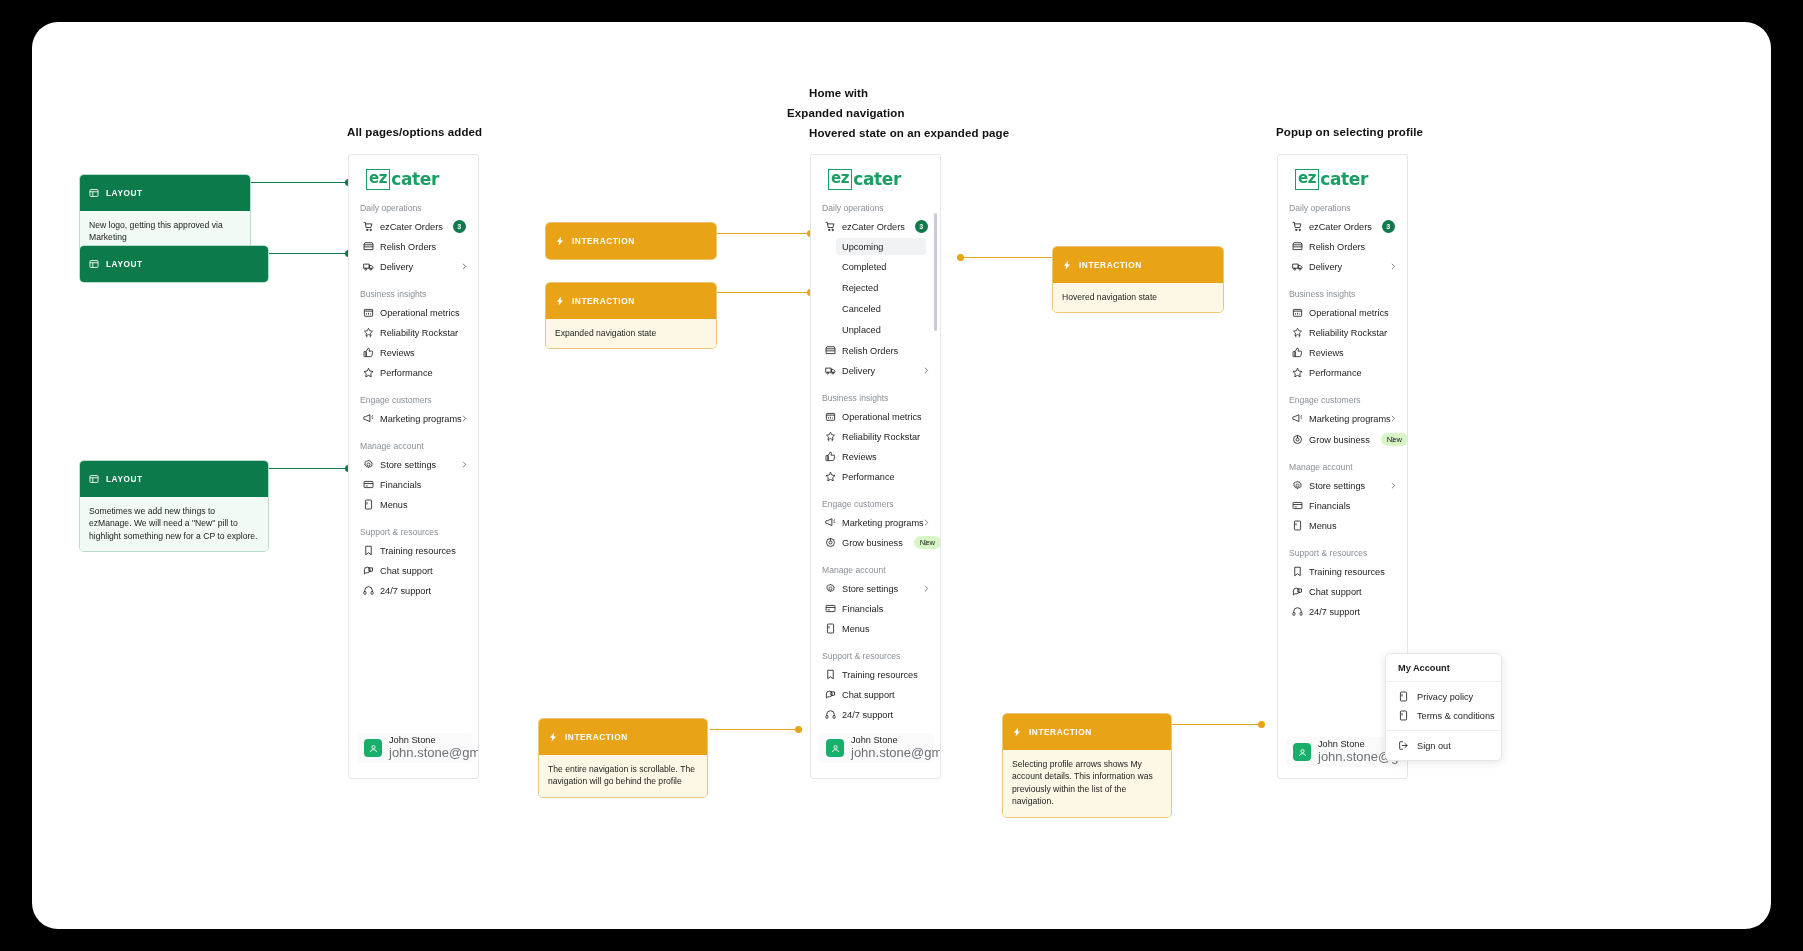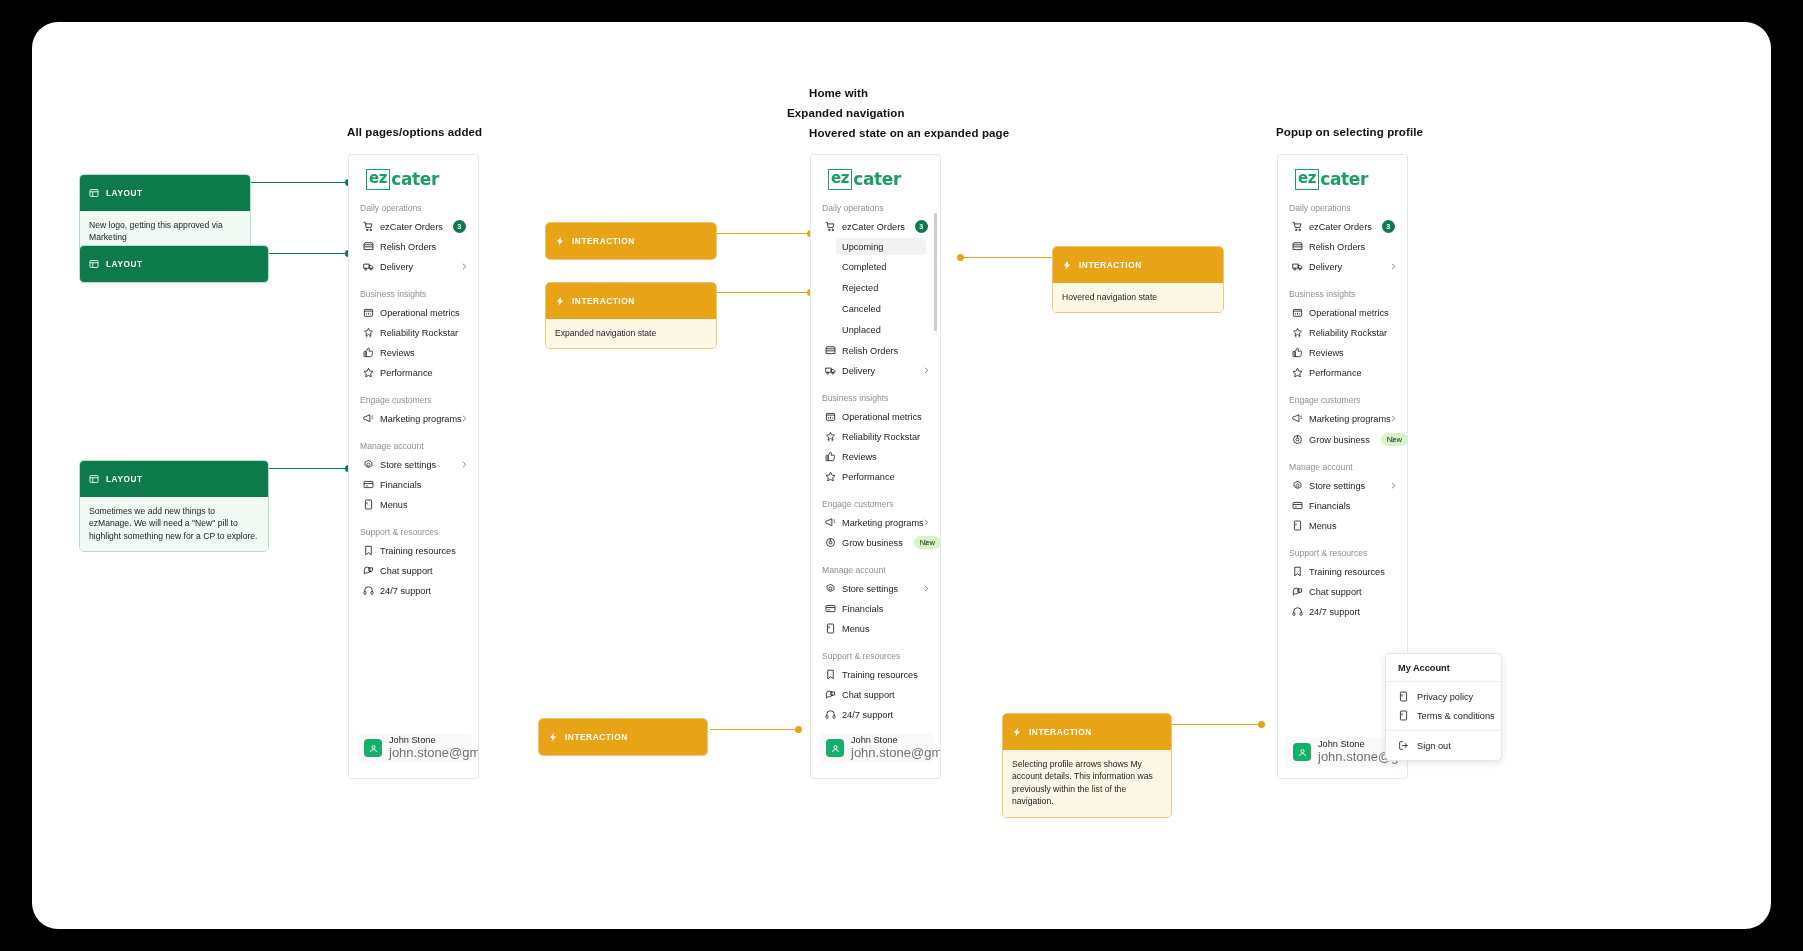--- a/index.html
+++ b/index.html
@@ -330,20 +330,21 @@
 
     <div class="callout interaction" style="left:506px; top:696px; width:170px;">
       <div class="co-head">
         <span class="bolt">
           <svg viewBox="0 0 16 16" width="10" height="10" fill="#ffffff">
               <path d="M9.5 1 3 9h3.6l-.9 6L13 7H9.1z"></path>
             </svg>
         </span>
         <span>INTERACTION</span>
       </div>
+      <div class="co-body">The entire navigation is scrollable. The navigation will go behind the profile</div>
     </div>
 
     <div class="callout interaction" style="left:1020px; top:224px; width:172px;">
       <div class="co-head">
         <span class="bolt">
           <svg viewBox="0 0 16 16" width="10" height="10" fill="#ffffff">
               <path d="M9.5 1 3 9h3.6l-.9 6L13 7H9.1z"></path>
             </svg>
         </span>
         <span>INTERACTION</span>

